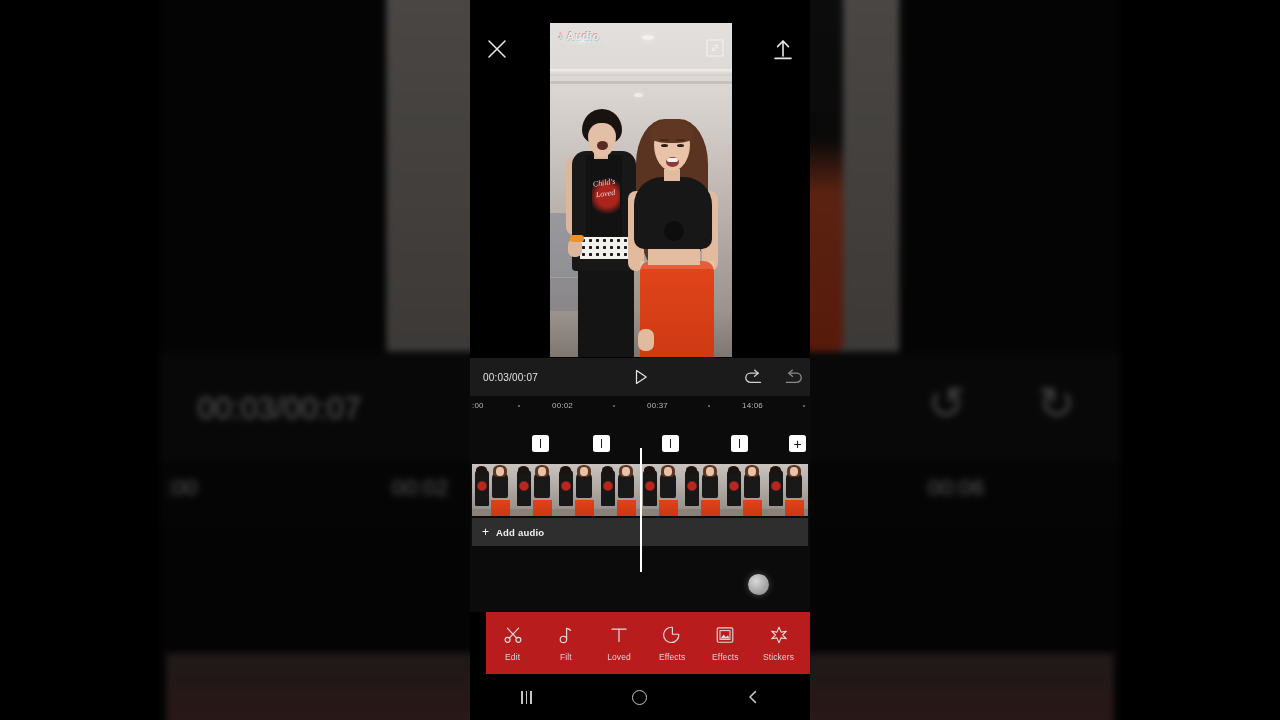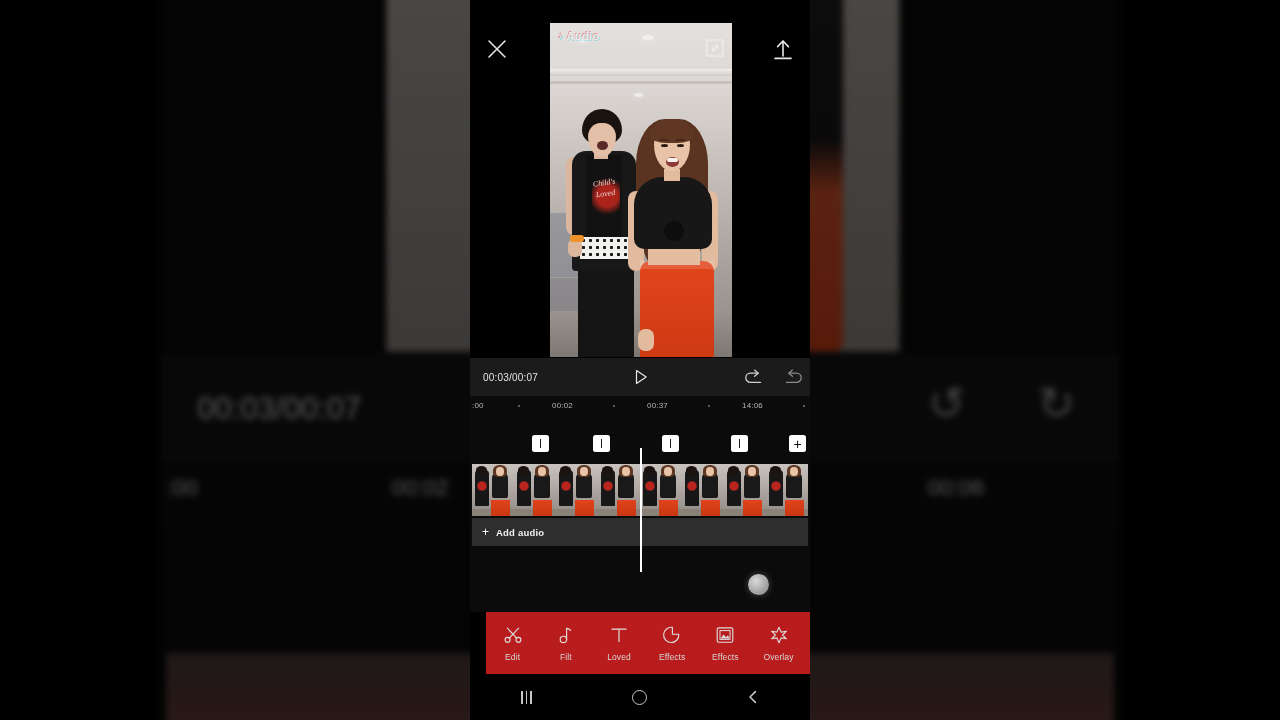--- a/index.html
+++ b/index.html
@@ -592,21 +592,21 @@
         </span>
         <span class="tool-lab">Effects</span>
       </div>
 
       <div class="tool">
         <span class="tool-ico">
           <svg width="20" height="20" viewBox="0 0 20 20">
             <path d="M10 2.2 L12.1 7.1 L17.4 6.2 L13.6 10 L17.4 13.8 L12.1 12.9 L10 17.8 L7.9 12.9 L2.6 13.8 L6.4 10 L2.6 6.2 L7.9 7.1 Z" fill="none" stroke="#ddd" stroke-width="1.1" stroke-linejoin="round"></path>
           </svg>
         </span>
-        <span class="tool-lab">Overlay</span>
+        <span class="tool-lab">Stickers</span>
       </div>
 
       <div class="tool">
         <span class="tool-ico">
           <svg width="20" height="20" viewBox="0 0 20 20">
             <circle cx="7.6" cy="8.4" r="5.4" fill="none" stroke="#ddd" stroke-width="1.15"></circle>
             <circle cx="12.6" cy="11.6" r="5.4" fill="none" stroke="#ddd" stroke-width="1.15"></circle>
           </svg>
         </span>
         <span class="tool-lab">Filt</span>

